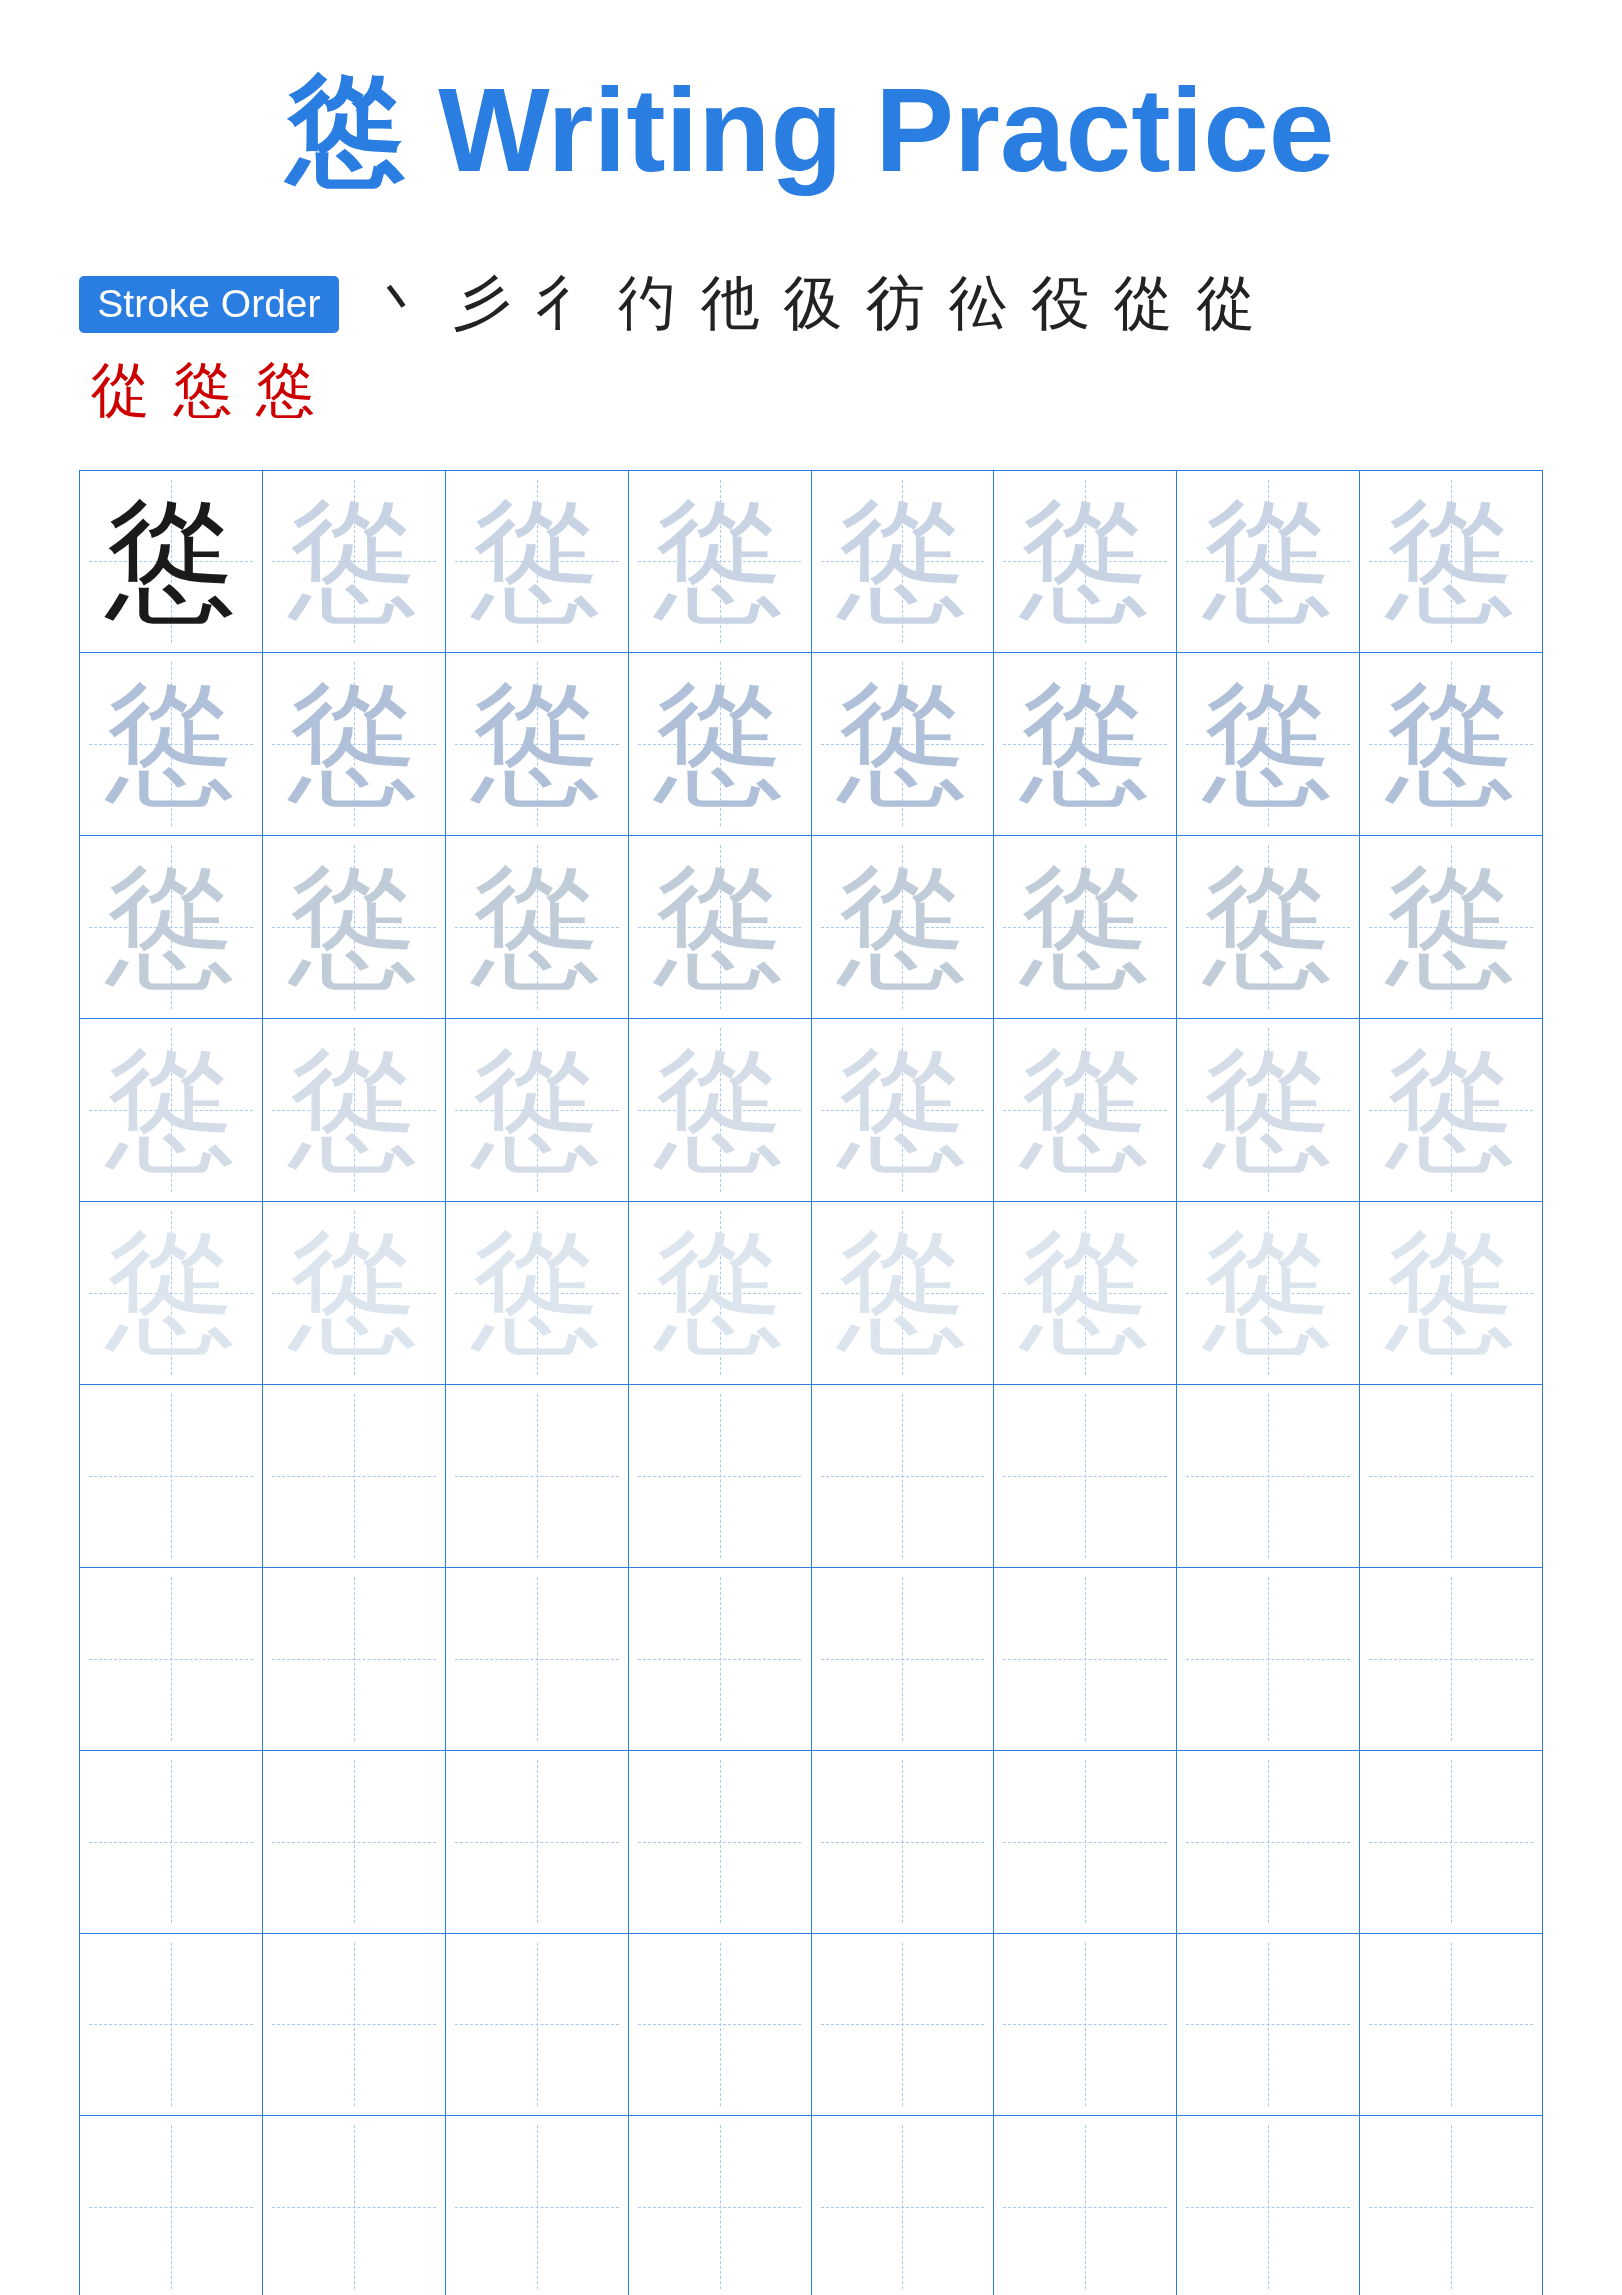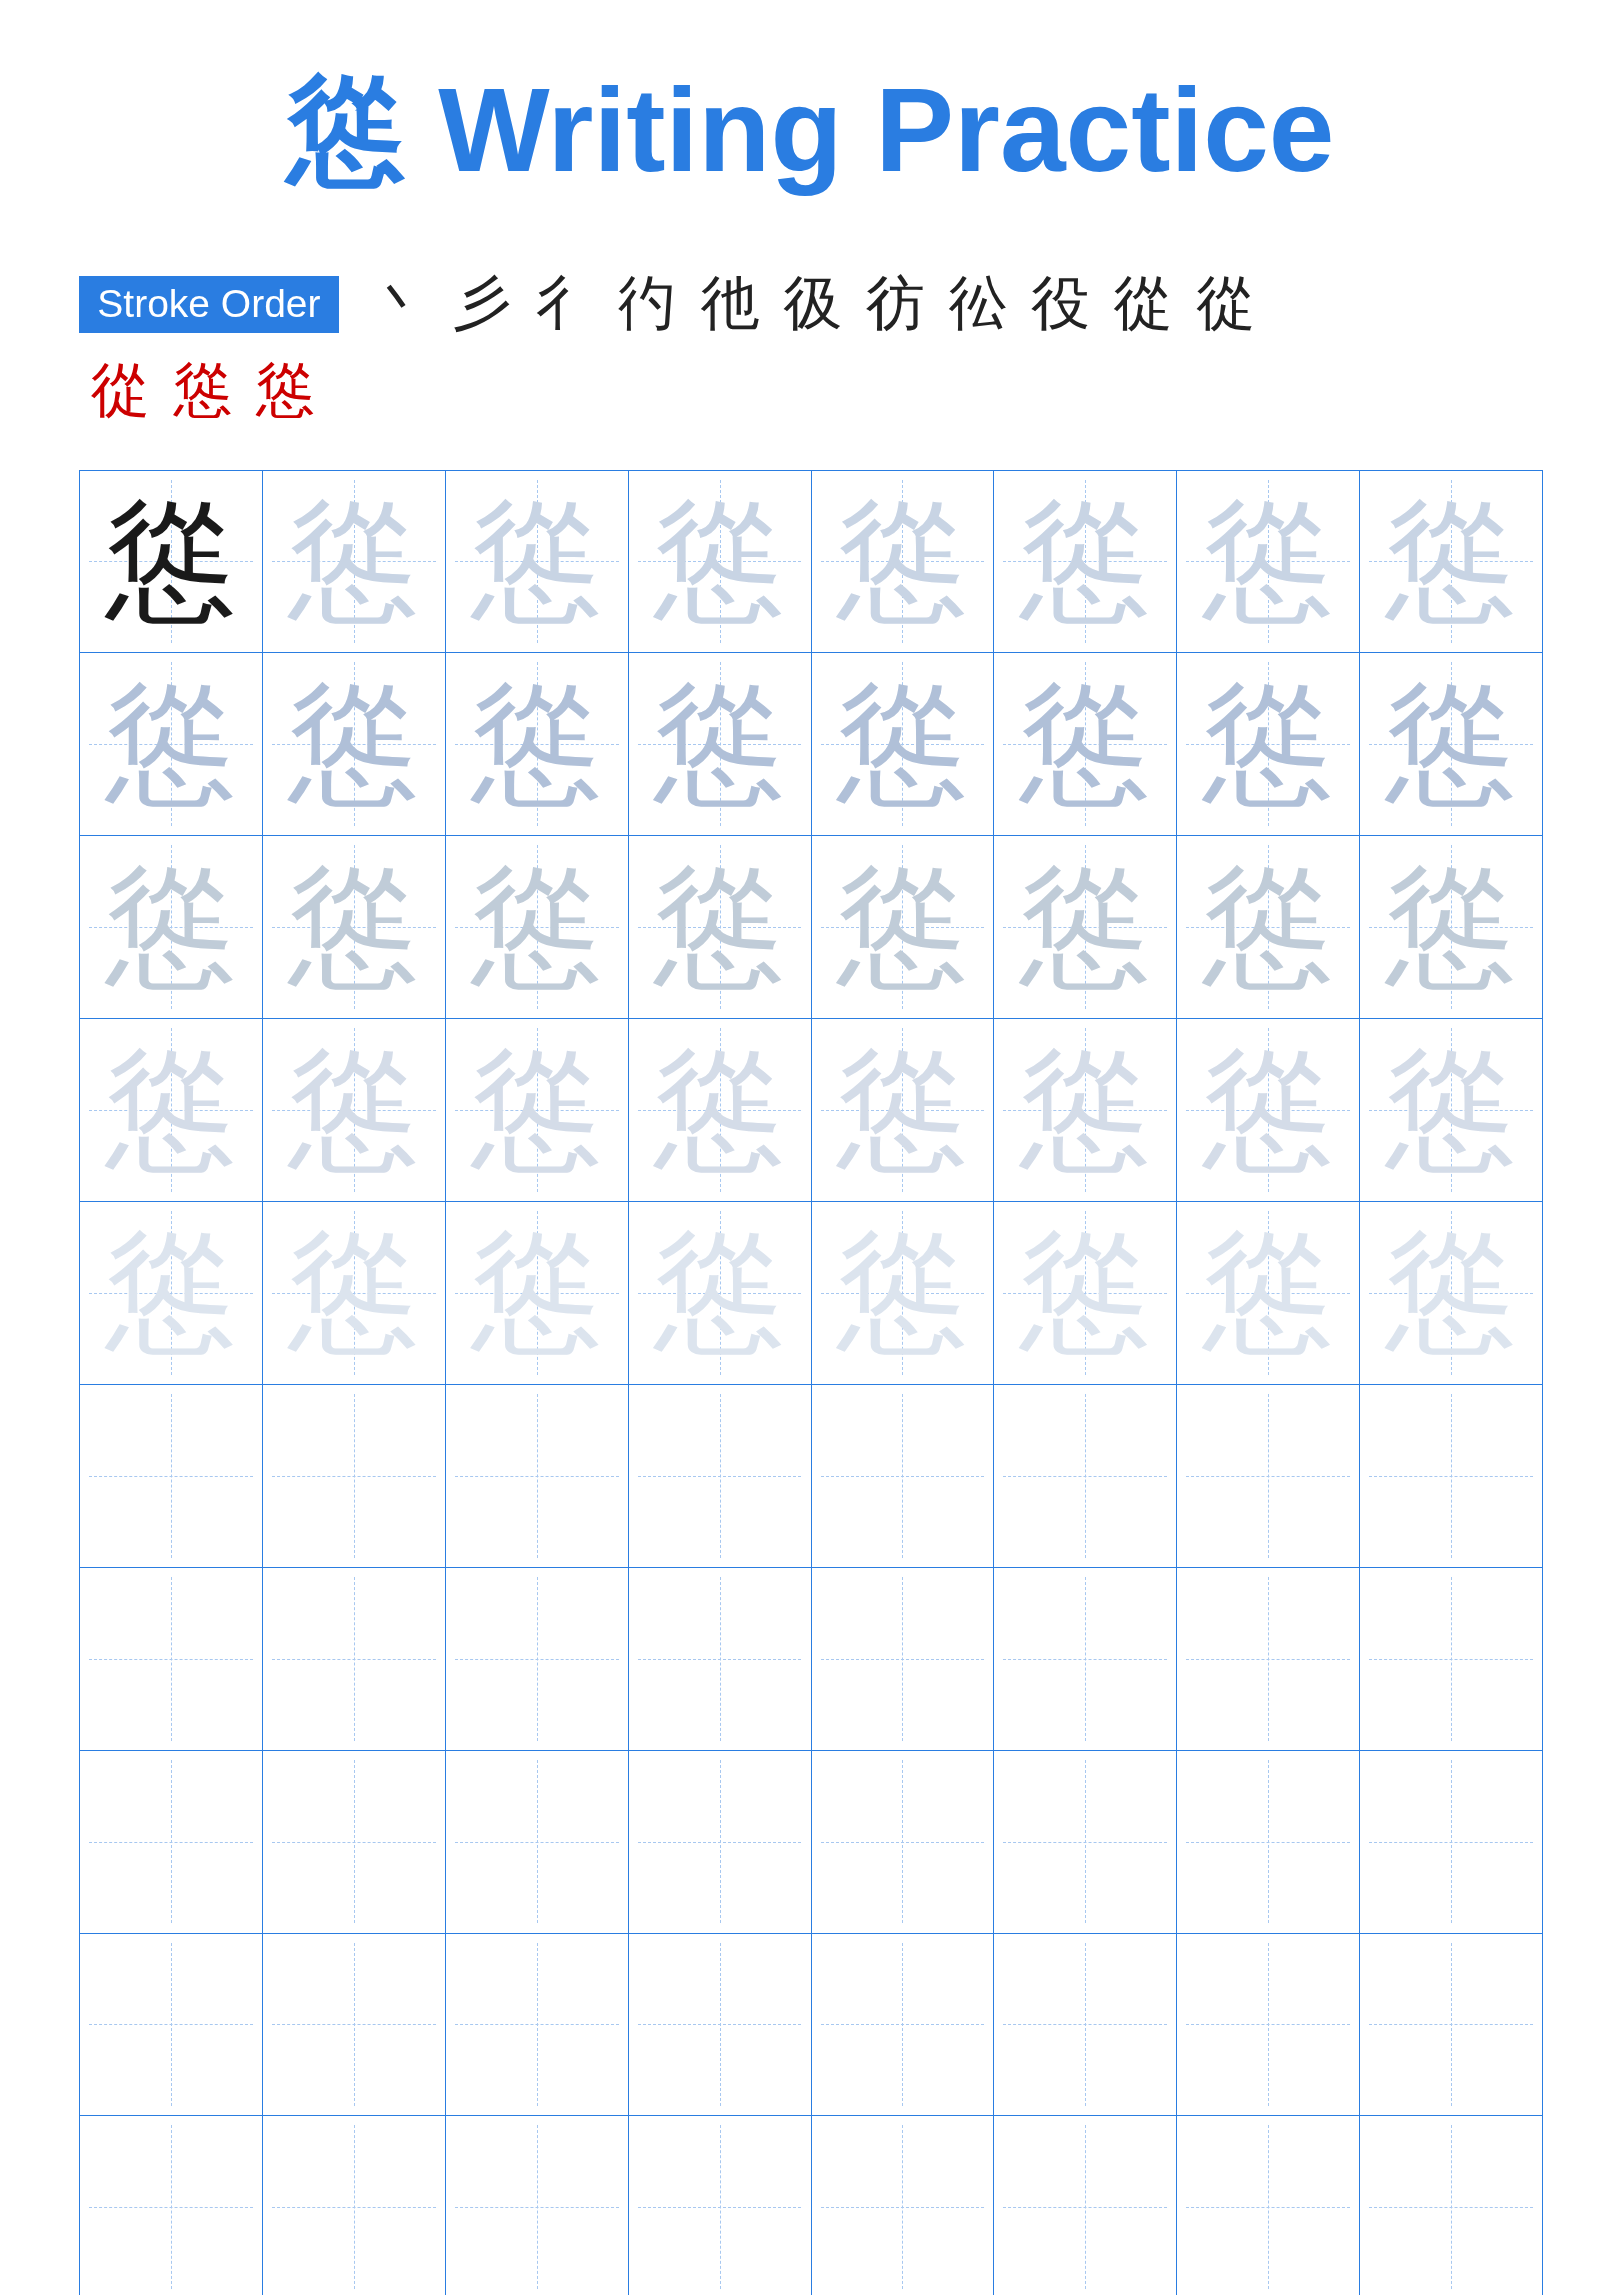--- a/index.html
+++ b/index.html
@@ -37,21 +37,21 @@
       align-items: center;
       margin-bottom: 39px;
       gap: 0;
     }
 
     .stroke-order-label {
       background: #2a7de1;
       color: #fff;
       font-size: 39px;
       padding: 6.5px 18.3px;
-      border-radius: 0;
+      border-radius: 5px;
       font-family: sans-serif;
       margin-right: 19.6px;
       white-space: nowrap;
     }
 
     .stroke-char {
       font-size: 59px;
       color: #222;
       margin: 0 11.8px;
       font-family: serif;

